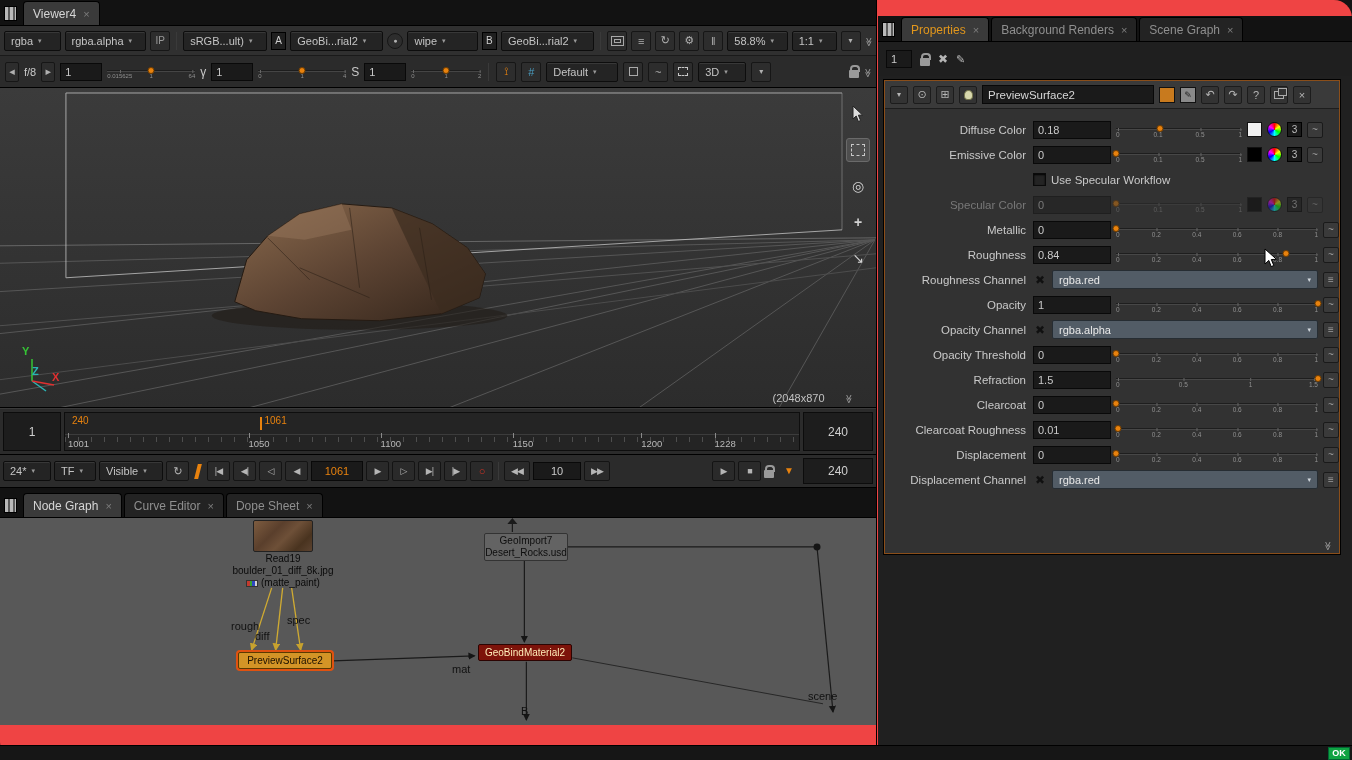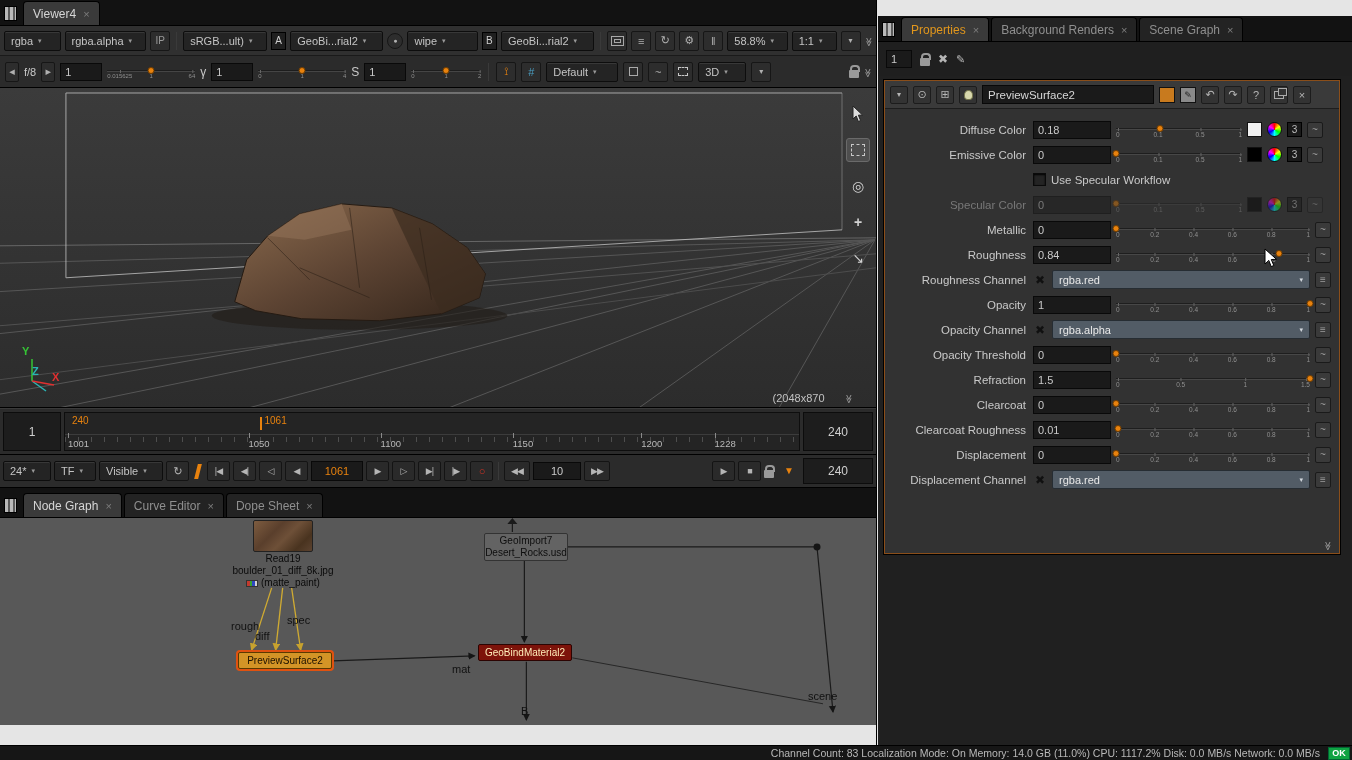--- a/index.html
+++ b/index.html
@@ -1,17 +1,17 @@
 <!DOCTYPE html>
 <html><head>
 <meta charset="utf-8">
 <style>
   *{margin:0;padding:0;box-sizing:border-box;font-family:"Liberation Sans","DejaVu Sans",sans-serif;}
   html,body{width:1352px;height:760px;background:#141414;overflow:hidden;}
-  #root{position:absolute;inset:0;width:1352px;height:760px;background:#e5e5e5;color:#c8c8c8;font-size:11px;}
+  #root{position:absolute;inset:0;width:1352px;height:760px;background:#ef4444;color:#c8c8c8;font-size:11px;border-radius:18px;}
 
   
   .dd{display:inline-flex;align-items:center;gap:5px;background:#242424;border:1px solid #0d0d0d;border-radius:2px;height:20px;padding:0 6px;color:#c4c4c4;white-space:nowrap;box-shadow:inset 0 1px 0 #383838;}
   .dd .car{font-size:7px;color:#999;}
   .ibtn{min-width:20px;height:20px;display:inline-flex;align-items:center;justify-content:center;background:#2d2d2d;border:1px solid #161616;border-radius:2px;color:#b0b0b0;font-size:11px;}
   .tbtn{min-width:23px;height:20px;display:inline-flex;align-items:center;justify-content:center;background:#2a2a2a;border:1px solid #141414;border-radius:2px;color:#b5b5b5;font-size:9px;letter-spacing:-1px;}
   .inp{background:#1a1a1a;border:1px solid #090909;color:#c9c9c9;height:18px;display:inline-flex;align-items:center;padding:0 4px;}
   .dchev{display:inline-block;transform:rotate(90deg);font-size:9px;color:#9a9a9a;letter-spacing:-2px;}
   .sep{width:1px;height:18px;background:#0e0e0e;border-right:1px solid #3a3a3a;margin:0 2px;}
 
@@ -97,21 +97,21 @@
   #props-header .name-inp{width:172px;height:19px;background:#1a1a1a;border:1px solid #080808;color:#d6d6d6;display:flex;align-items:center;padding:0 5px;font-size:11.5px;}
   .hbtn{width:18px;height:18px;display:inline-flex;align-items:center;justify-content:center;background:#333;border:1px solid #1c1c1c;border-radius:2px;color:#b5b5b5;font-size:11px;}
   .swatch-btn{width:16px;height:16px;border:1px solid #111;}
   .bulb{width:9px;height:10px;border-radius:50% 50% 40% 40%;background:#d9d9ad;border:1px solid #77774e;}
   .float-icon{width:10px;height:8px;border:1px solid #aaa;position:relative;}
   .float-icon::after{content:"";position:absolute;right:-4px;top:-4px;width:7px;height:6px;border:1px solid #aaa;background:#333;}
   #props-tabs{height:24px;display:flex;align-items:flex-end;gap:2px;padding-left:8px;border-bottom:1px solid #5a5a5a;background:#323232;}
   .ptab{height:21px;display:flex;align-items:center;padding:0 12px;font-size:11.5px;color:#a5a5a5;background:#2c2c2c;border:1px solid #505050;border-bottom:none;border-radius:3px 3px 0 0;}
   .ptab.active{background:#414141;color:#dedede;}
   #param-rows{padding-top:8px;}
-  .prow{height:25px;display:flex;align-items:center;padding-right:8px;}
+  .prow{height:25px;display:flex;align-items:center;}
   .prow.disabled .plabel{color:#787878;}
   .prow.disabled .pctrl{opacity:.45;}
   .plabel{width:148px;text-align:right;padding-right:7px;color:#c9c9c9;font-size:11.5px;white-space:nowrap;}
   .pctrl{flex:1;display:flex;align-items:center;gap:5px;min-width:0;}
   .pinput{width:78px;height:18px;background:#1a1a1a;border:1px solid #090909;color:#c9c9c9;display:flex;align-items:center;padding:0 4px;font-size:11px;}
   .pslider{position:relative;height:20px;flex:1;}
   .pslider.short{flex:0 0 126px;}
   .ptrack{position:absolute;left:0;right:0;top:8px;height:2px;background:#1e1e1e;border-bottom:1px solid #474747;}
   .pticks{position:absolute;left:0;right:0;top:11px;height:9px;font-size:6.5px;color:#909090;}
   .curve-btn{width:16px;height:16px;display:inline-flex;align-items:center;justify-content:center;background:#3a3a3a;border:1px solid #1a1a1a;border-radius:2px;color:#9d9d9d;font-size:10px;flex:0 0 auto;}
@@ -768,21 +768,20 @@
               </div>
               <span class="curve-btn">≡</span>
             </div>
           </div>
         </div>
       <span class="dchev" id="panel-chev">≫</span>
     </div>
   </div>
 
   <div id="statusbar">
-    <span class="stext">Channel Count: 83  Localization Mode: On  Memory: 14.0 GB (11.0%)  CPU: 1117.2%  Disk: 0.0 MB/s  Network: 0.0 MB/s</span>
     <span id="ok-badge">OK</span>
   </div>
 
   <div id="mouse-cursor">
     <svg width="15" height="21">
         <path d="M1,1 L1,16 L4.8,12.4 L7.2,18.6 L9.8,17.5 L7.3,11.5 L12.5,11.3 Z" fill="#fff" stroke="#000"></path>
       </svg>
   </div>
 </div>
 

